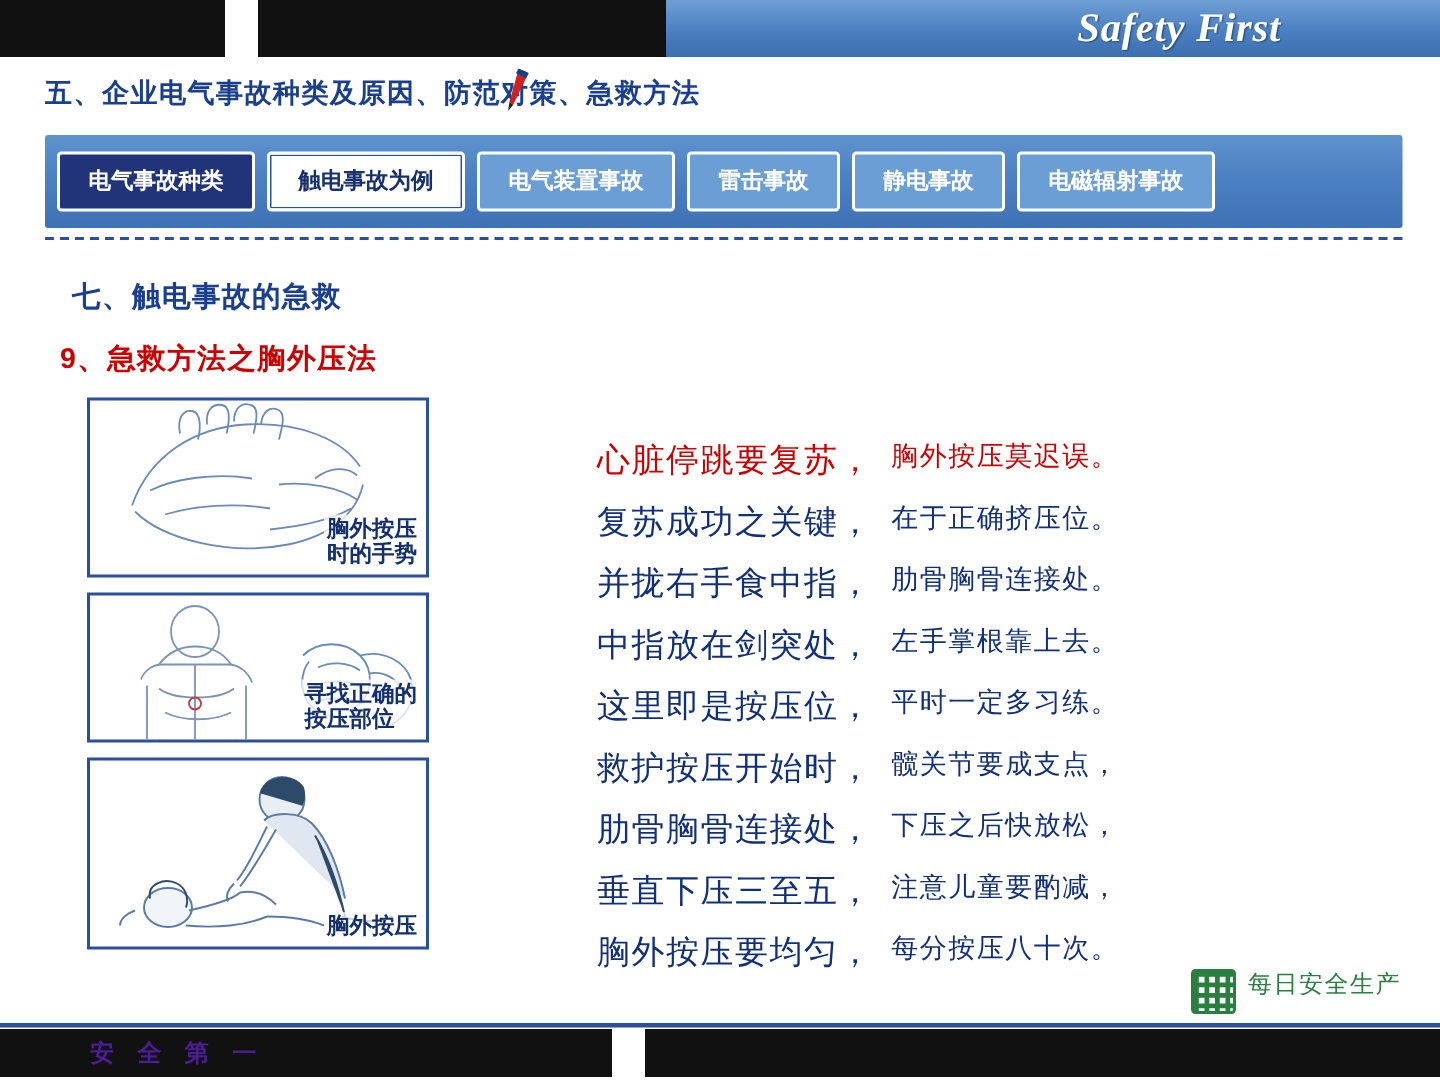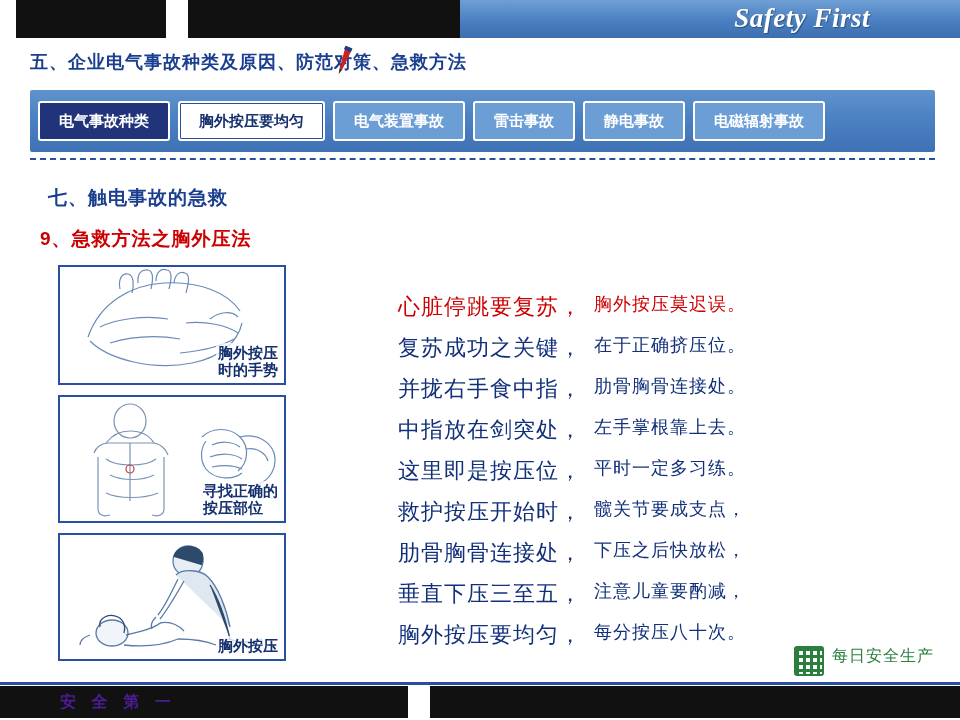--- a/index.html
+++ b/index.html
@@ -17,21 +17,21 @@
   .slide {
     position: relative;
     width: 960px;
     height: 720px;
     background: #ffffff;
   }
 
   
   .topbar {
     position: absolute;
-    left: 16px; top: 0;
+    left: 0; top: 0;
     width: 876px; height: 40px;
     background: #ffffff;
   }
   .topbar .blk1 {
     position: absolute; left: 0; top: 0;
     width: 150px; height: 38px;
     background: #111111;
   }
   .topbar .blk2 {
     position: absolute; left: 172px; top: 0;
@@ -142,21 +142,21 @@
   .figure {
     position: relative;
     width: 228px;
     border: 2px solid #2a4fa0;
     background: #ffffff;
     box-sizing: border-box;
     margin-bottom: 10px;
     overflow: hidden;
   }
   .fig1 { height: 120px; }
-  .fig2 { height: 128px; }
+  .fig2 { height: 100px; }
   .fig3 { height: 128px; }
   .fig-caption {
     position: absolute;
     right: 4px;
     bottom: 4px;
     font-size: 15px;
     font-weight: bold;
     color: #14306e;
     line-height: 1.15;
     text-align: left;
@@ -260,21 +260,21 @@
 
   <div class="section-head">五、企业电气事故种类及原因、防范对策、急救方法</div>
   <svg class="pen" viewBox="0 0 20 30">
     <polygon points="7,0 14,2 11,24 8,23" fill="#cc2222"></polygon>
     <polygon points="8,23 11,24 9,29" fill="#222222"></polygon>
     <rect x="6.5" y="0" width="7.5" height="4" fill="#1b3f8f" transform="rotate(8 10 2)"></rect>
   </svg>
 
   <div class="nav">
     <div class="chip dark">电气事故种类</div>
-    <div class="chip active">胸外按压要均匀</div>
+    <div class="chip active">触电事故为例</div>
     <div class="chip">电气装置事故</div>
     <div class="chip">雷击事故</div>
     <div class="chip">静电事故</div>
     <div class="chip">电磁辐射事故</div>
   </div>
   <div class="nav-underline"></div>
 
   <div class="sub-head">七、触电事故的急救</div>
   <div class="sub-head2">9、急救方法之胸外压法</div>
 

